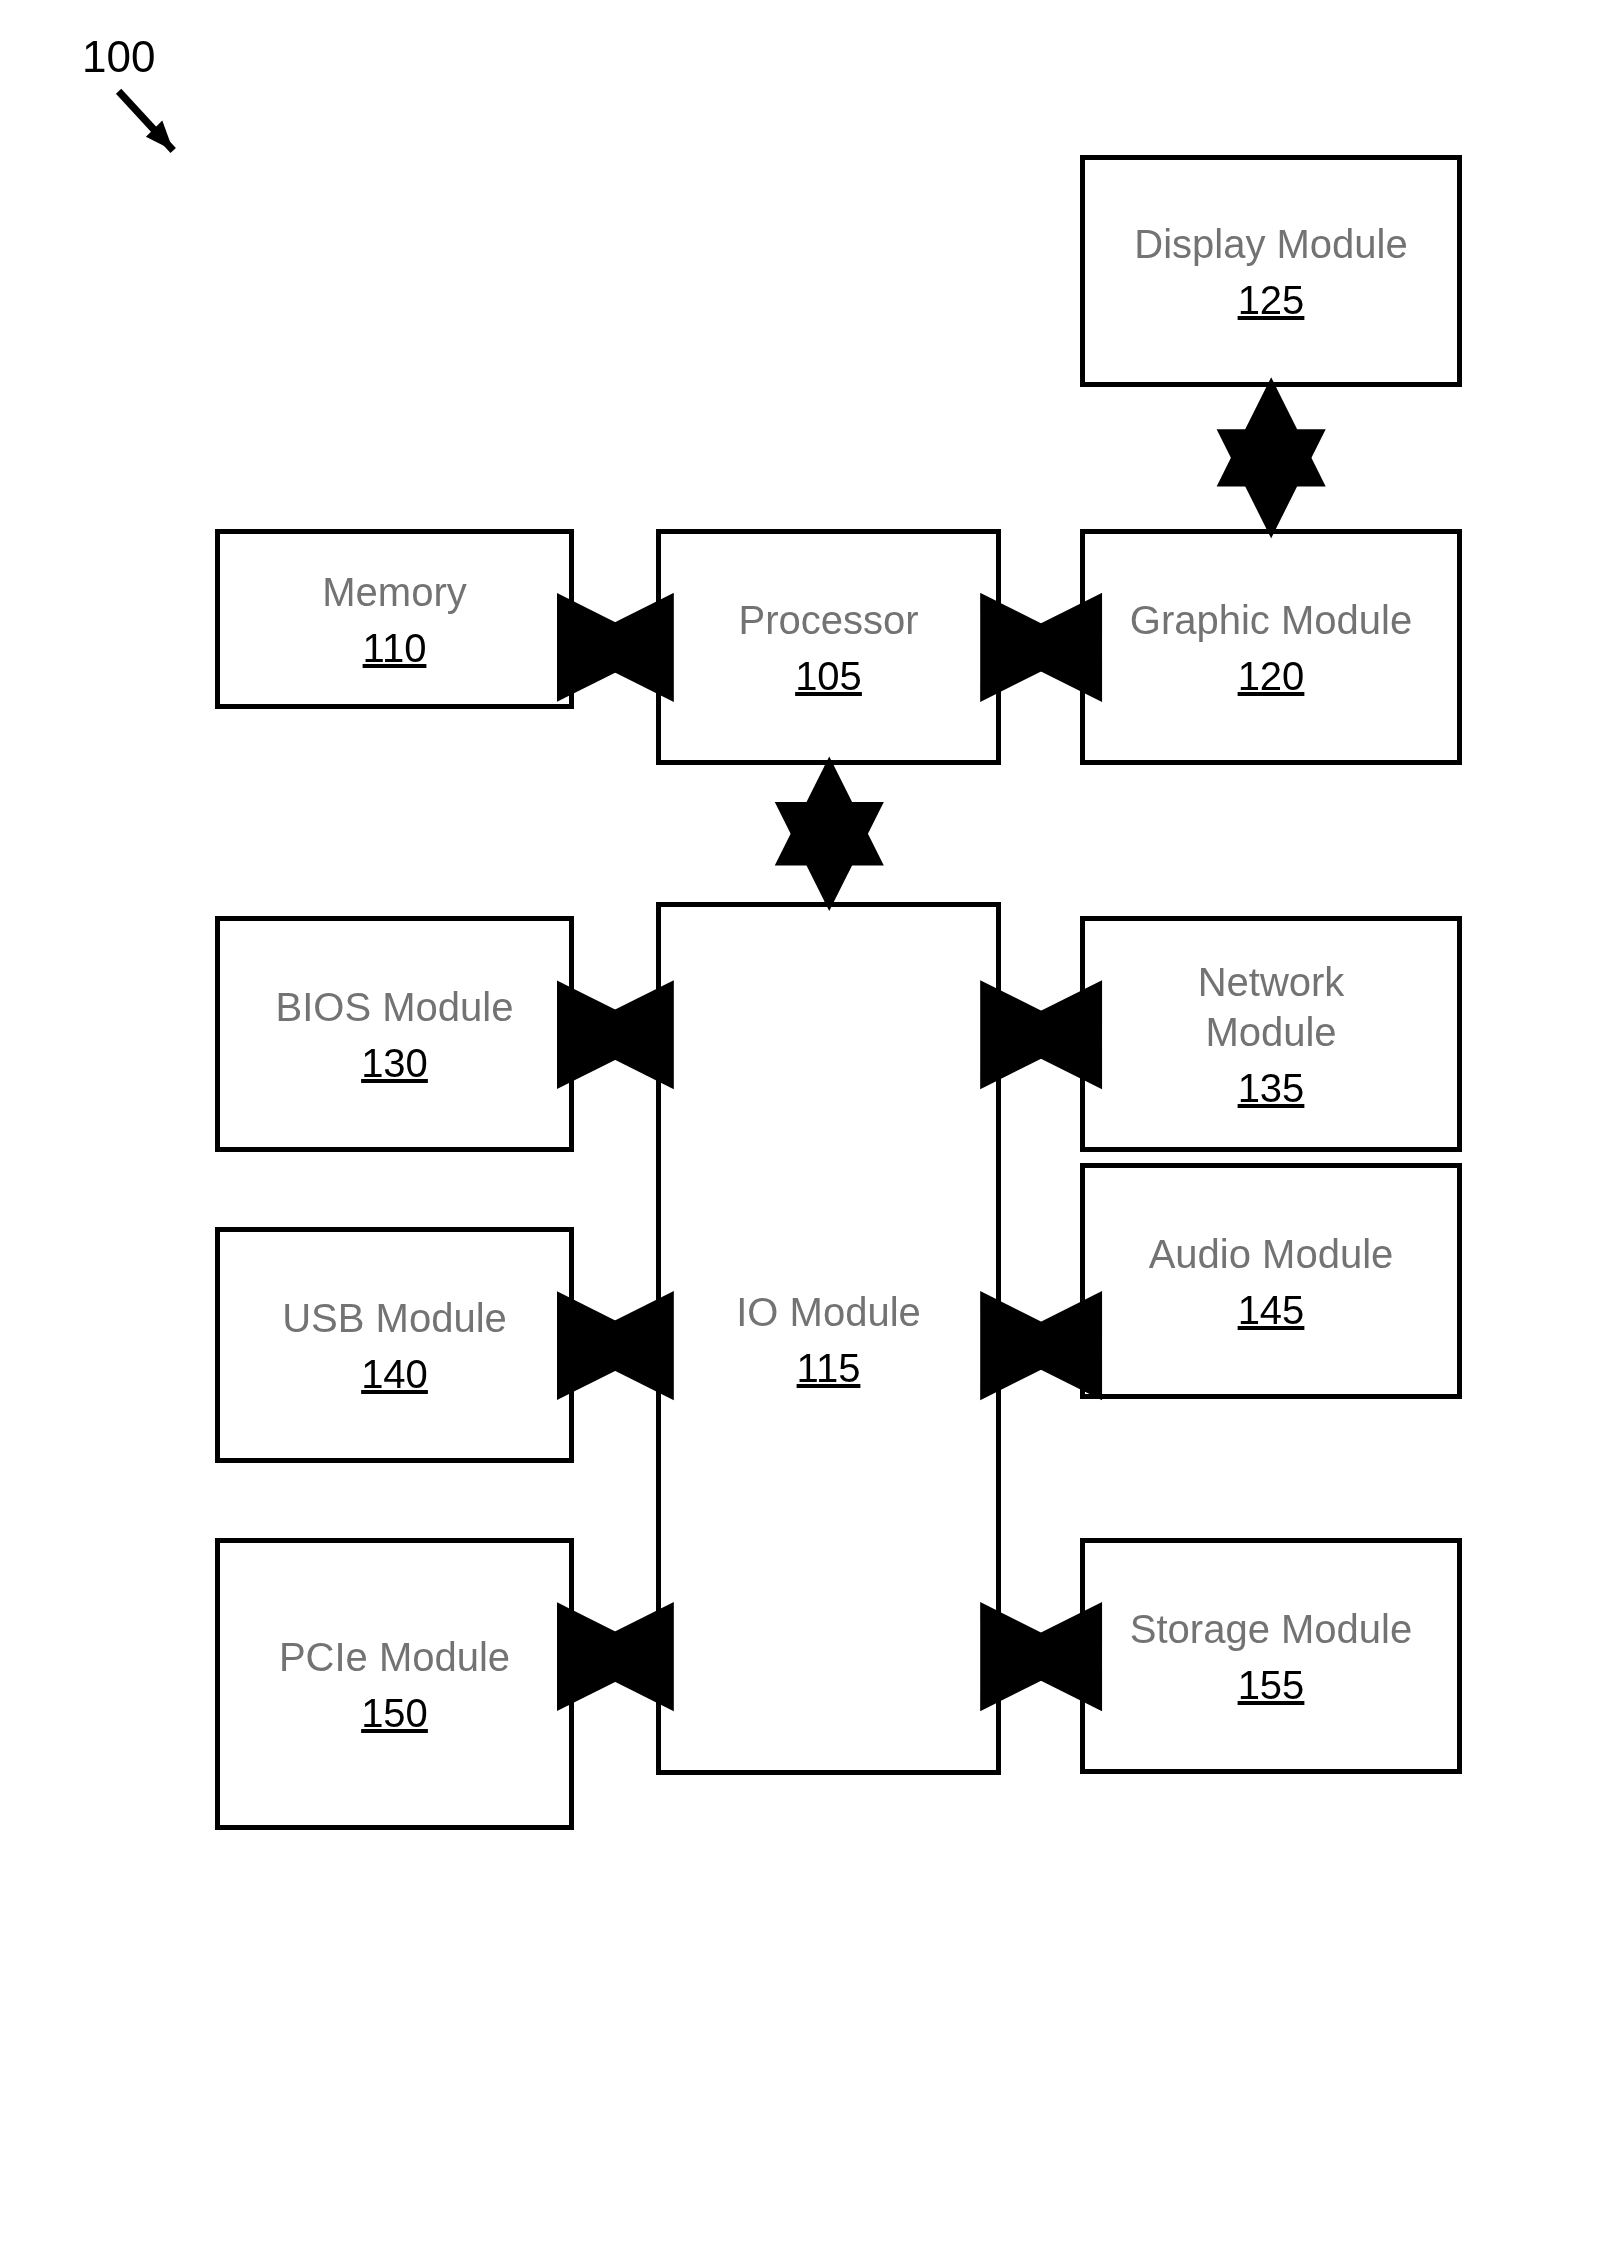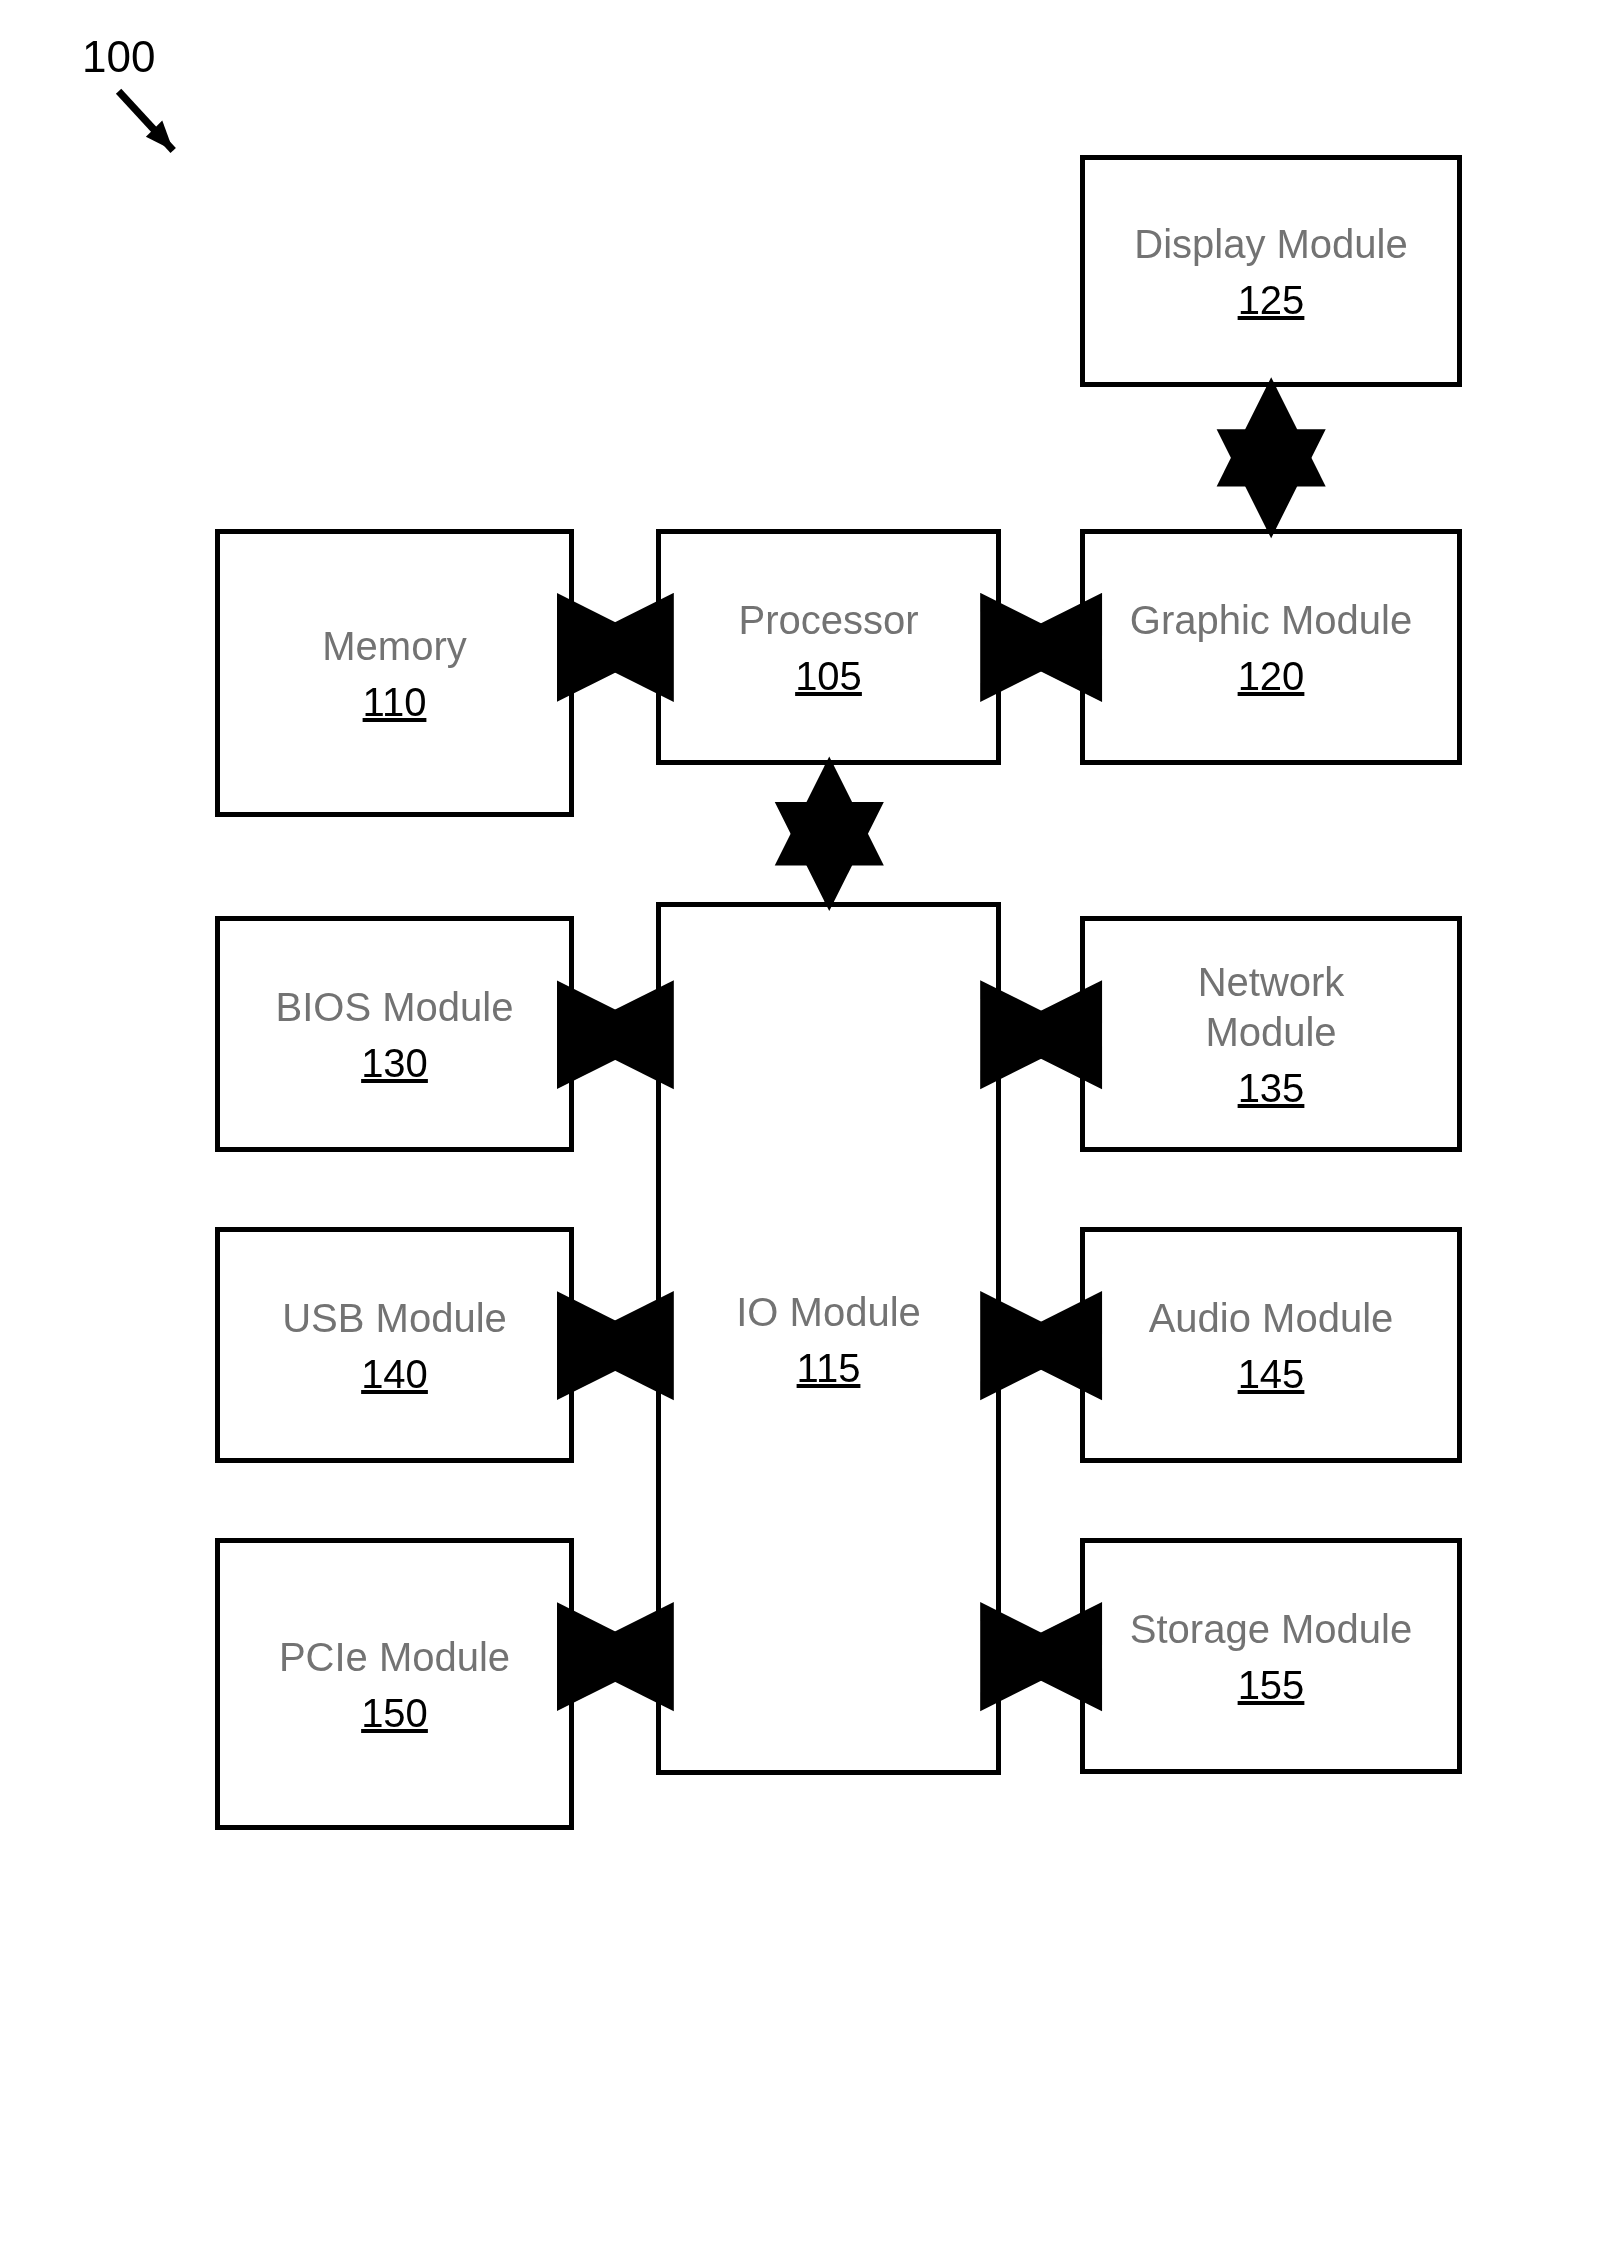--- a/index.html
+++ b/index.html
@@ -65,21 +65,21 @@
   <svg class="overlay" width="182" height="182" style="left:64px; top:64px;" viewBox="0 0 200 200">
     <line x1="60" y1="30" x2="120" y2="95" stroke="#000" stroke-width="8"></line>
     <polygon points="120,95 90,80 108,62" fill="#000"></polygon>
   </svg>
 
   <div class="block" style="left:1080px; top:155px; width:382px; height:232px;">
     <div class="label">Display Module</div>
     <div class="ref">125</div>
   </div>
 
-  <div class="block" style="left:215px; top:529px; width:359px; height:288px;">
+  <div class="block" style="left:215px; top:529px; width:359px; height:180px;">
     <div class="label">Memory</div>
     <div class="ref">110</div>
   </div>
 
   <div class="block" style="left:656px; top:529px; width:345px; height:236px;">
     <div class="label">Processor</div>
     <div class="ref">105</div>
   </div>
 
   <div class="block" style="left:1080px; top:529px; width:382px; height:236px;">
@@ -106,21 +106,21 @@
     <div class="label">PCIe Module</div>
     <div class="ref">150</div>
   </div>
 
   <div class="block" style="left:1080px; top:916px; width:382px; height:236px;">
     <div class="label">Network
 Module</div>
     <div class="ref">135</div>
   </div>
 
-  <div class="block" style="left:1080px; top:1227px; width:382px; height:236px;">
+  <div class="block" style="left:1080px; top:1163px; width:382px; height:236px;">
     <div class="label">Audio Module</div>
     <div class="ref">145</div>
   </div>
 
   <div class="block" style="left:1080px; top:1538px; width:382px; height:236px;">
     <div class="label">Storage Module</div>
     <div class="ref">155</div>
   </div>
 
   <svg class="overlay" width="1624" height="2264" viewBox="0 0 1786 2490">

